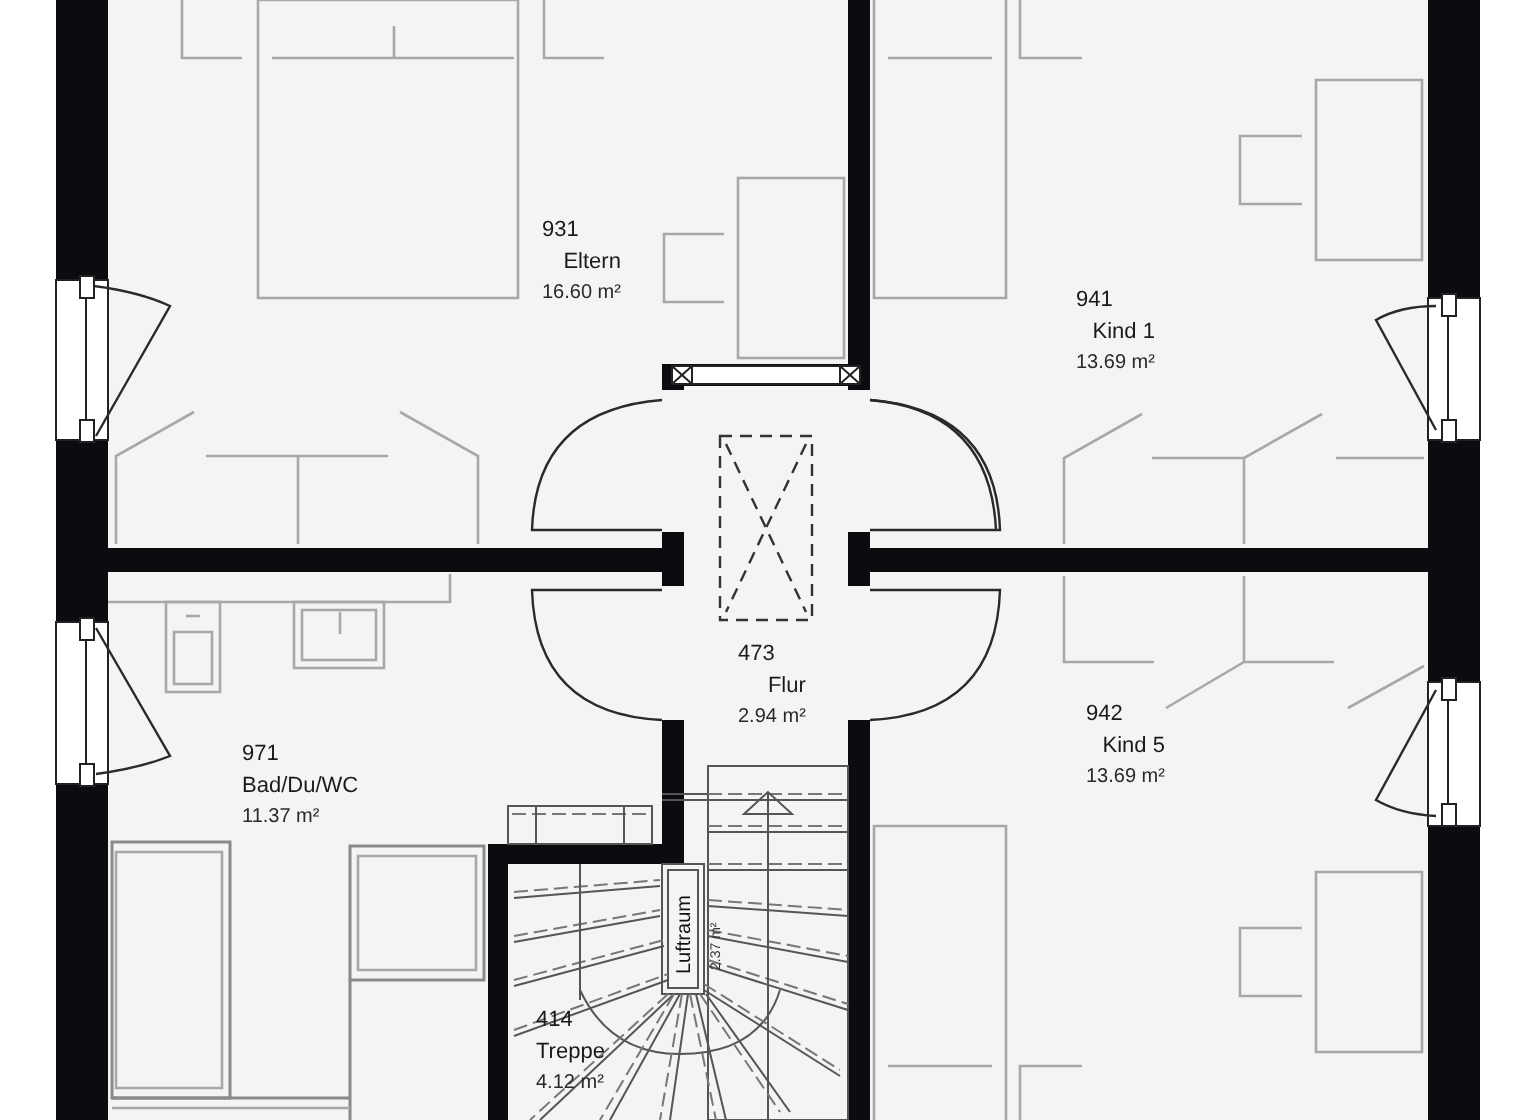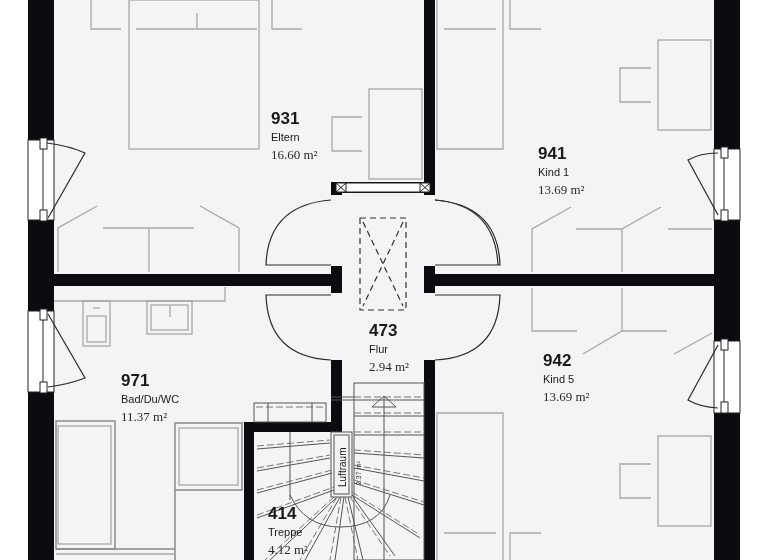--- a/index.html
+++ b/index.html
@@ -8,23 +8,23 @@
     .wall { fill: #0b0b10; }
     .floor { fill: #f4f4f4; }
     .furn { fill: none; stroke: #a8a8a8; stroke-width: 1.3; }
     .furn-dark { fill: none; stroke: #8a8a8a; stroke-width: 1.5; }
     .door { fill: none; stroke: #2a2a2a; stroke-width: 1.2; }
     .win-frame { fill: #ffffff; stroke: #222; stroke-width: 1; }
     .dash { fill: none; stroke: #333; stroke-width: 1.2; stroke-dasharray: 6 4; }
     .stair { fill: none; stroke: #555; stroke-width: 1; }
     .stair-d { fill: none; stroke: #777; stroke-width: 1; stroke-dasharray: 7 3; }
     .label { position: absolute; font-family: "Liberation Sans", sans-serif; color: #1a1a1a; line-height: 1; white-space: nowrap; }
-    .label .num { display: block; font-size: 17px; margin-bottom: 5px; font-weight: bold; }
-    .label .name { display: block; font-size: 11px; margin-bottom: 5px; }
-    .label .area { display: block; font-size: 13px; color: #2a2a2a; font-family: Liberation Serif, serif; }
+    .label .num { display: block; font-size: 11px; margin-bottom: 5px; }
+    .label .name { display: block; font-size: 11px; margin-bottom: 5px; text-align: right; }
+    .label .area { display: block; font-size: 10px; color: #2a2a2a; }
     .luft { position: absolute; font-family: "Liberation Sans", sans-serif; font-size: 10px; color: #111; transform: rotate(-90deg); transform-origin: left top; white-space: nowrap; }
     .luft-area { position: absolute; font-family: "Liberation Sans", sans-serif; font-size: 7px; color: #333; transform: rotate(-90deg); transform-origin: left top; white-space: nowrap; }
   </style>
 </head>
 <body>
 
 <svg id="plan" viewBox="0 0 768 560" xmlns="http://www.w3.org/2000/svg">
 
   <rect class="floor" x="53" y="0" width="662" height="560"></rect>
 

